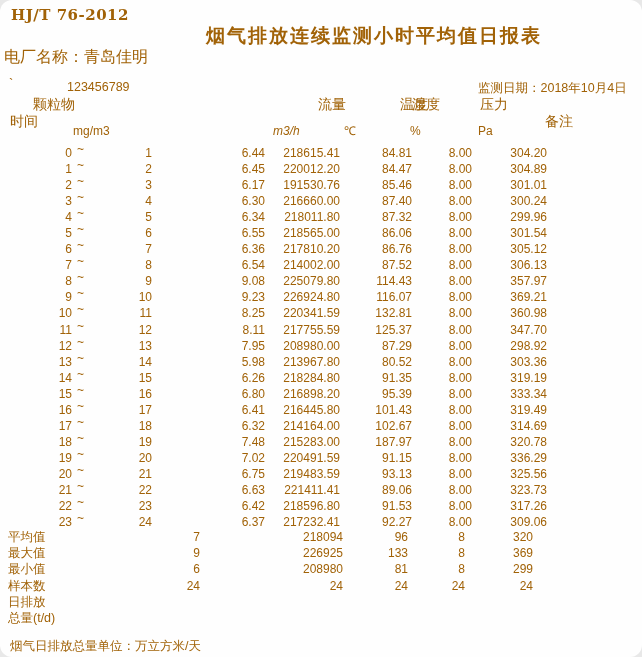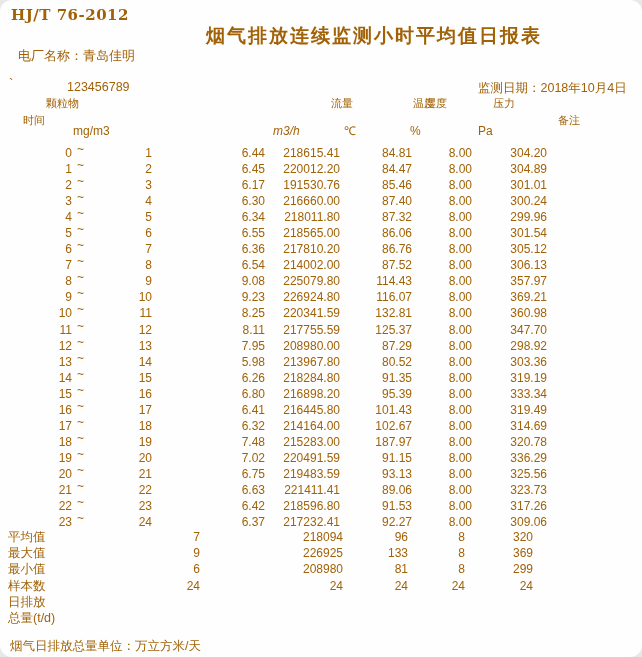--- a/index.html
+++ b/index.html
@@ -15,25 +15,25 @@
   .abs{position:absolute;white-space:nowrap;}
   .std{
     left:11px;top:6px;
     font-family:"DejaVu Serif", serif;
     font-weight:bold;font-size:15px;letter-spacing:0.5px;
   }
   .title{
     left:206px;top:23px;
     font-size:19px;font-weight:bold;letter-spacing:2px;
   }
-  .plant{left:18px;top:47px;font-size:13px;}
+  .plant{left:4px;top:47px;font-size:16px;}
   .tick-mark{left:9px;top:76px;font-size:13px;}
   .serial{left:67px;top:80px;font-size:12.5px;}
   .date{left:478px;top:80px;font-size:12.5px;}
-  .hdr-cjk{font-size:11px;margin-left:13px;}
+  .hdr-cjk{font-size:14px;}
   .hdr-unit{font-size:12px;}
   
   .h-time{left:10px;top:113px;}
   .h-pm{left:33px;top:96px;}
   .h-flow{left:318px;top:96px;}
   .h-temp{left:400px;top:96px;}
   .h-hum{left:412px;top:96px;}
   .h-press{left:480px;top:96px;}
   .h-remark{left:545px;top:113px;}
   .u-pm{left:73px;top:124px;}

